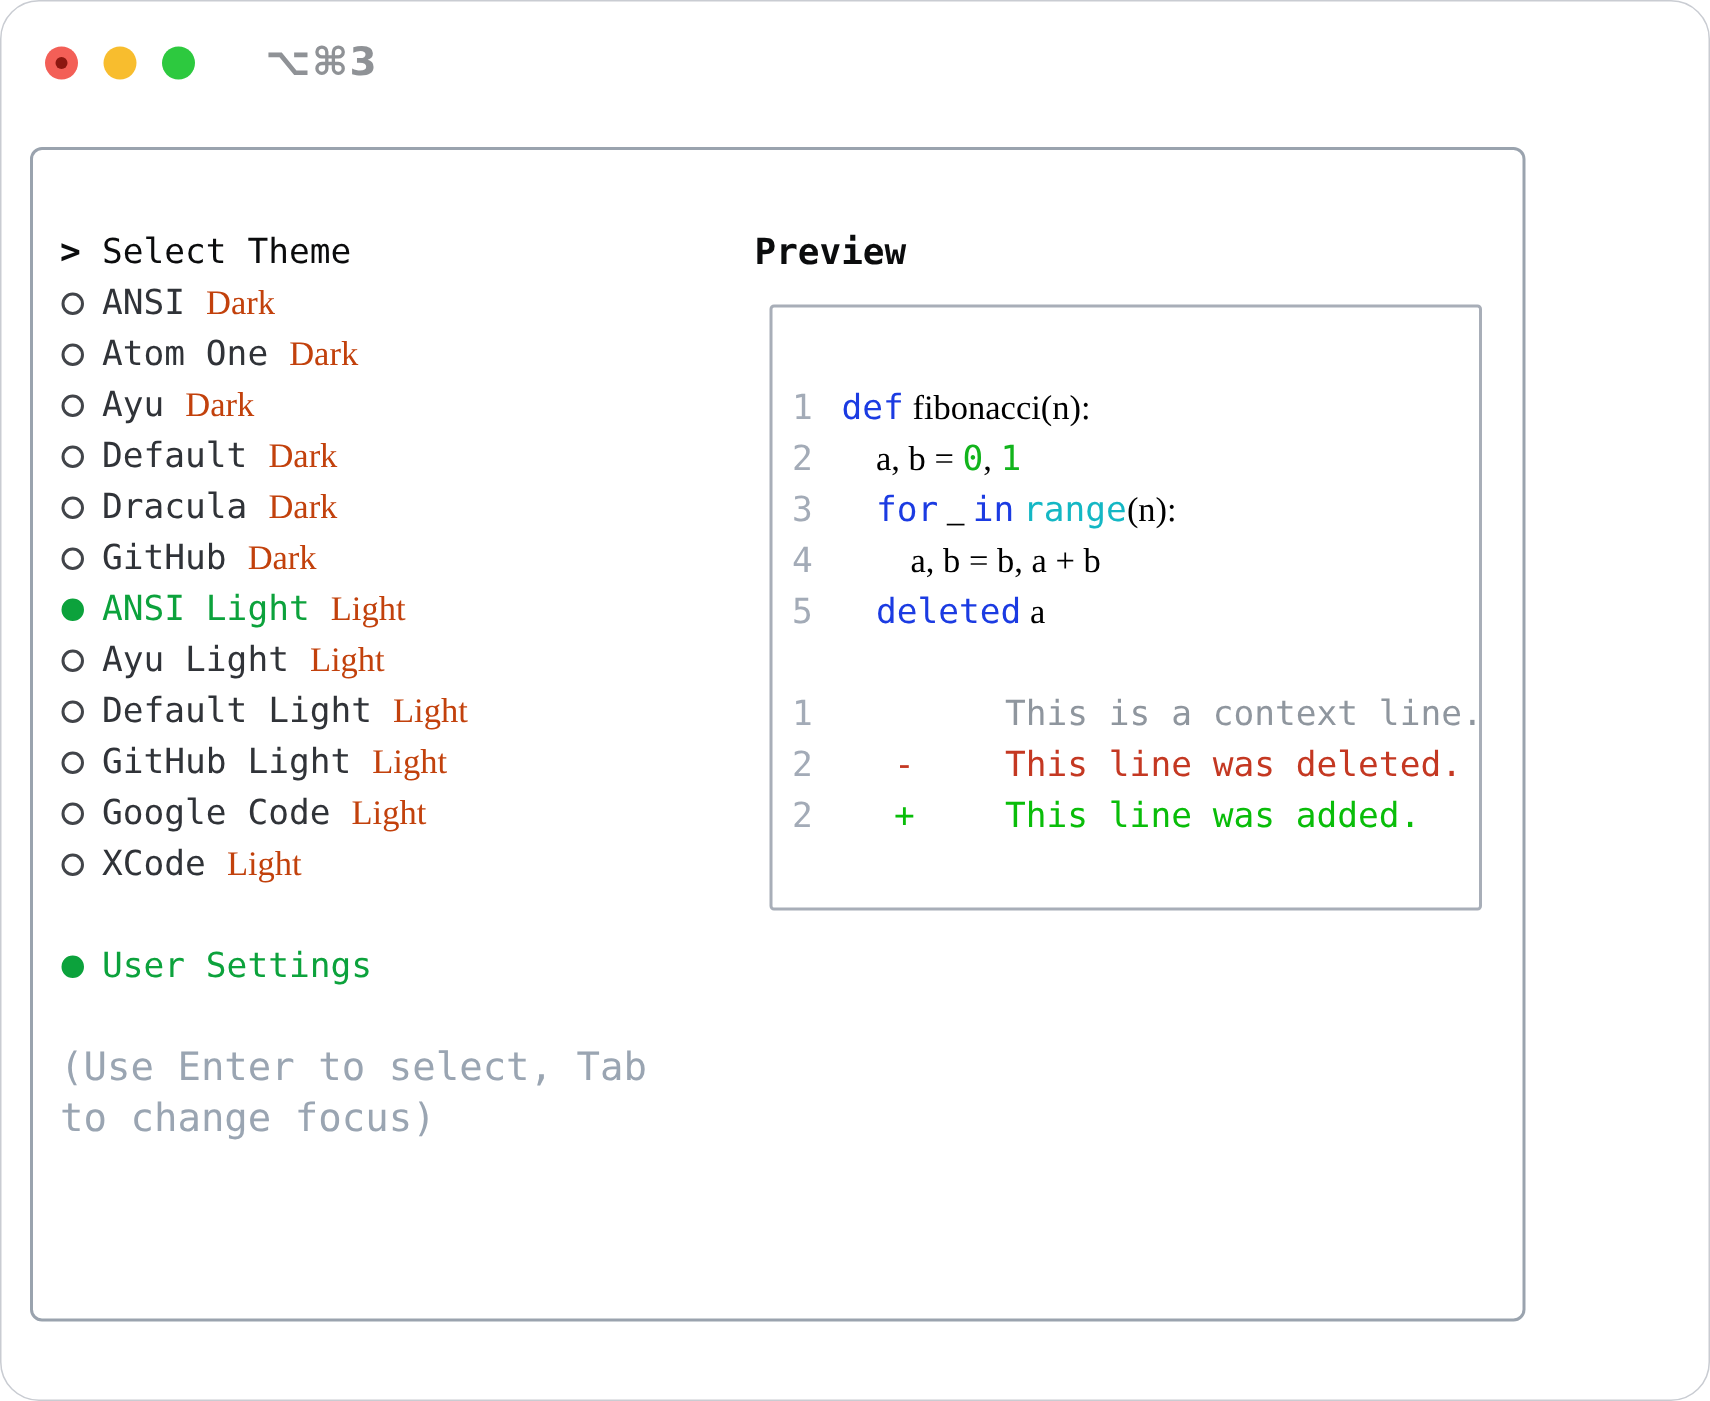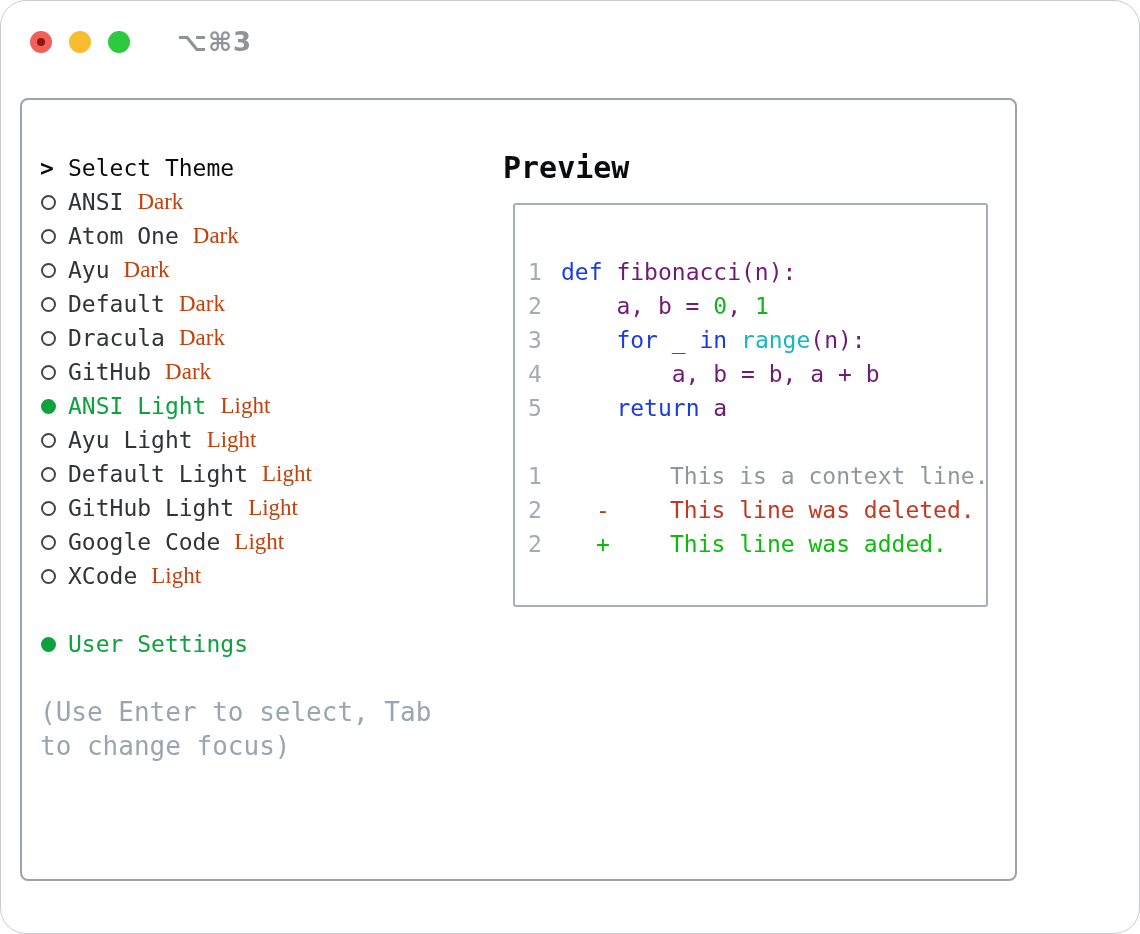--- a/index.html
+++ b/index.html
@@ -31,32 +31,32 @@
   .circle { width:15px; height:15px; border:2px solid #42454a; border-radius:50%; margin-left:1px; }
   .circle.filled { background:#0ca23c; border-color:#0ca23c; }
   .item-name.selected { color:#0ca23c; }
   .tag { color:#c2410c; margin-left:14px;font-family:Liberation Serif, serif; }
   .spacer { height:34px; }
   .apply-hdr { color:#121316; }
   .help { margin-top:34px; width:400px; font-size:26px; line-height:34px; color:#9aa5b2; }
 
   
   .preview-hdr { position:absolute; left:481px; top:51px; height:34px; line-height:34px;
-                 font-size:30px; font-weight:bold; color:#0b0c0d; }
+                 font-size:24px; font-weight:bold; color:#0b0c0d; }
   .preview-box { position:absolute; left:491px; top:103px; width:475px; height:404px;
                  border:2px solid #a8aeb8; border-radius:3px; background:#fff; }
   .pline { position:absolute; height:34px; line-height:34px; font-size:23px; white-space:pre; left:0; right:0; }
   .ln    { position:absolute; left:13px; color:#a3abb7; }
   .codetxt { position:absolute; left:46px; color:#17181a; }
   .dmark { position:absolute; left:81px; }
   .dtext { position:absolute; left:111px;margin-left:44px; }
   .kw  { color:#1b3be2; }
   .fn  { color:#14b7c4;text-align:right; }
   .lit { color:#12b41c; }
-  .fg  { color:#701a75; }
+  .fg  { color:#000000;font-family:Liberation Serif, serif; }
   .ctx { color:#8f969e; }
   .del { color:#c43822; }
   .add { color:#09bd09; }
 </style>
 </head>
 <body>
 
 <div class="window">
 
   <div class="titlebar">
@@ -99,20 +99,20 @@
       <div class="help">(Use Enter to select, Tab to change focus)</div>
     </div>
 
     <div class="preview-hdr">Preview</div>
 
     <div class="preview-box" id="preview-box">
         <div class="pline" style="top: 50px;"><span class="ln">1</span><span class="codetxt"><span class="kw">def</span><span class="fg"> fibonacci(n):</span></span></div>
         <div class="pline" style="top: 84px;"><span class="ln">2</span><span class="codetxt"><span class="fg">    a, b = </span><span class="lit">0</span><span class="fg">, </span><span class="lit">1</span></span></div>
         <div class="pline" style="top: 118px;"><span class="ln">3</span><span class="codetxt"><span class="fg">    </span><span class="kw">for</span><span class="fg"> _ </span><span class="kw">in</span><span class="fg"> </span><span class="fn">range</span><span class="fg">(n):</span></span></div>
         <div class="pline" style="top: 152px;"><span class="ln">4</span><span class="codetxt"><span class="fg">        a, b = b, a + b</span></span></div>
-        <div class="pline" style="top: 186px;"><span class="ln">5</span><span class="codetxt"><span class="fg">    </span><span class="kw">return</span><span class="fg"> a</span></span></div>
+        <div class="pline" style="top: 186px;"><span class="ln">5</span><span class="codetxt"><span class="fg">    </span><span class="kw">deleted</span><span class="fg"> a</span></span></div>
         <div class="pline" style="top: 254px;"><span class="ln">1</span><span class="dmark ctx"></span><span class="dtext ctx">This is a context line.</span></div>
         <div class="pline" style="top: 288px;"><span class="ln">2</span><span class="dmark del">-</span><span class="dtext del">This line was deleted.</span></div>
         <div class="pline" style="top: 322px;"><span class="ln">2</span><span class="dmark add">+</span><span class="dtext add">This line was added.</span></div>
       </div>
 
   </div>
 </div>
 
 </body></html>

